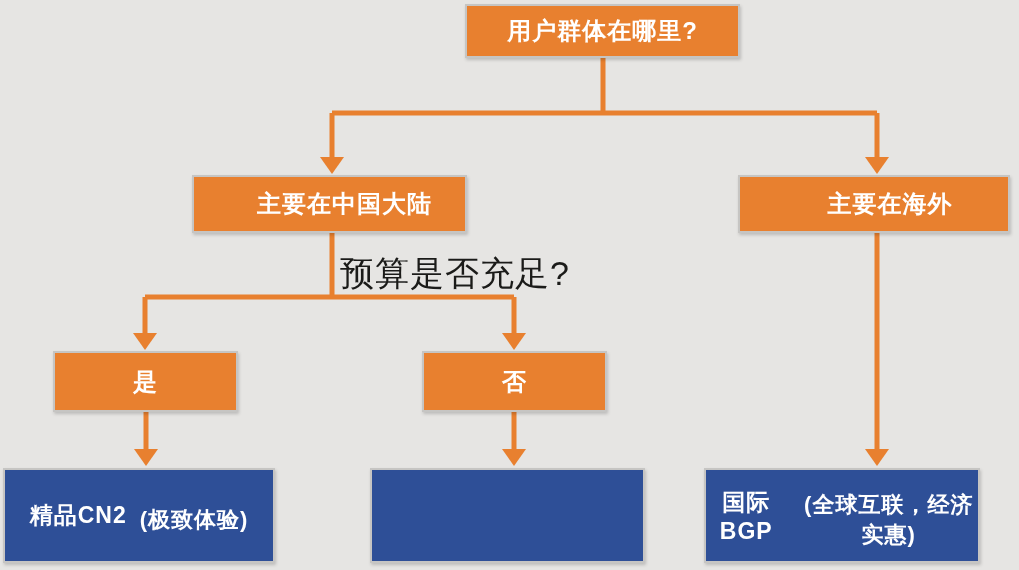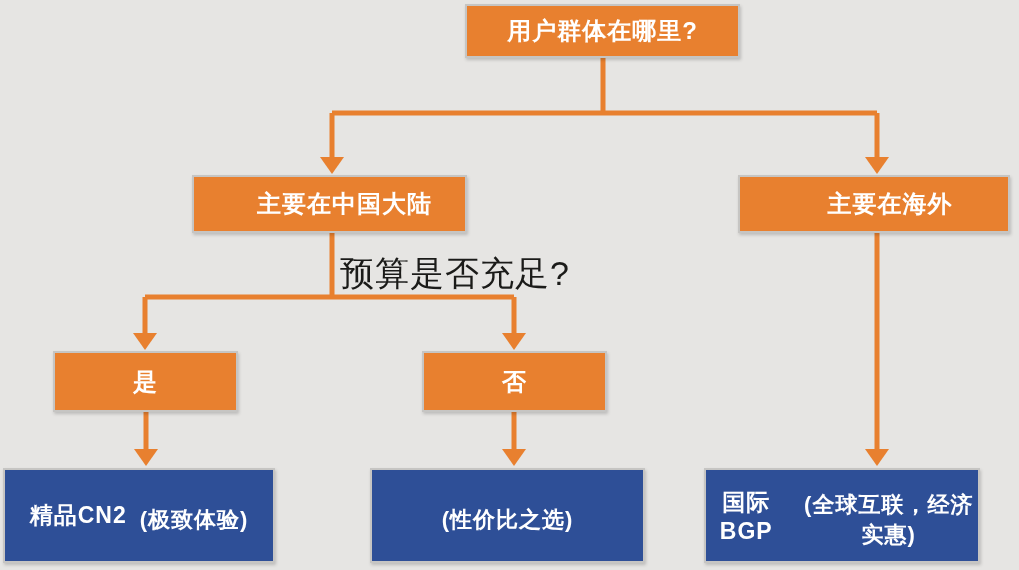--- a/index.html
+++ b/index.html
@@ -118,21 +118,20 @@
   <div class="node orange" style="left:422px; top:351px; width:185px; height:61px;">
     <span>否</span>
   </div>
 
   <div class="node blue" style="left:3px; top:468px; width:272px; height:95px;">
     <span class="title">精品CN2</span>
     <span class="subtitle">(极致体验)</span>
   </div>
 
   <div class="node blue" style="left:370px; top:468px; width:275px; height:95px;">
-    <span class="subtitle">(性价比之选)</span>
   </div>
 
   <div class="node blue" style="left:704px; top:468px; width:276px; height:95px;">
     <span class="title">国际BGP</span>
     <span class="subtitle">(全球互联，经济实惠)</span>
   </div>
 
 </div>
 
 </body></html>

